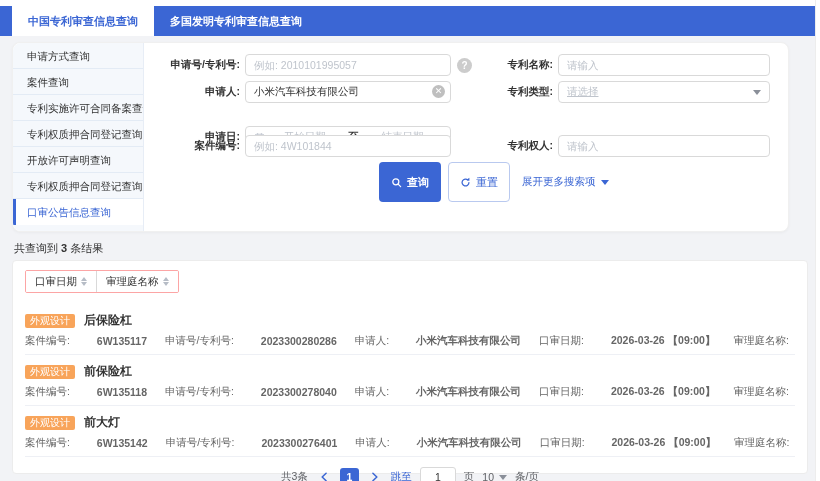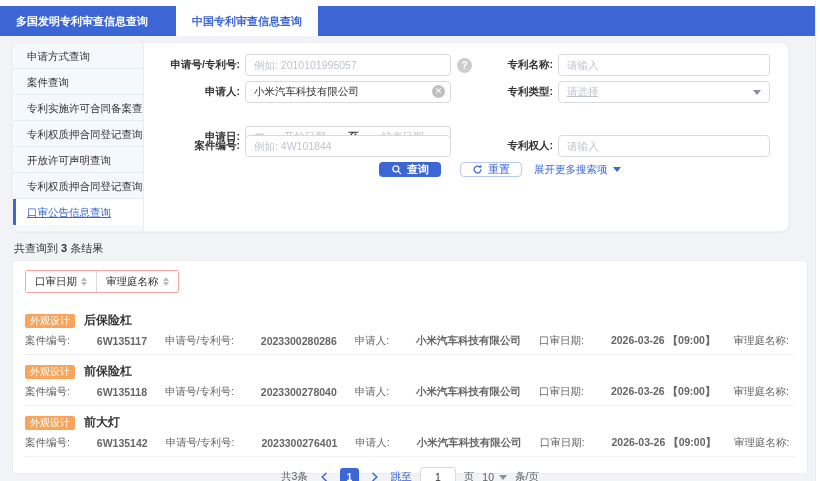--- a/index.html
+++ b/index.html
@@ -12,21 +12,21 @@
   .tabbar { position:absolute; top:6px; left:0; width:815px; height:30px; background:#3B66D4; display:flex; align-items:stretch; }
   .tab { display:flex; align-items:center; padding:0 16px; color:#fff; font-size:11px; font-weight:bold; cursor:pointer; white-space:nowrap; }
   .tab.active { background:#fff; color:#3B66D4; margin-left:12px; }
   .scrollstrip { position:absolute; top:0; right:0; width:5px; height:481px; background:#fff; border-left:1px solid #ededed; }
 
   
   .panel1 { position:absolute; left:12px; top:42px; width:777px; height:190px; background:#fff; border:1px solid #f0f0f0; border-radius:8px; box-shadow:0 1px 3px rgba(0,0,0,.04); }
   .sidebar { position:absolute; left:0; top:0; width:131px; height:188px; background:#f5f8fc; border-right:1px solid #e7edf6; border-radius:8px 0 0 8px; overflow:hidden; }
   .side-item { height:26px; line-height:26px; padding-left:14px; font-size:10.5px; color:#333; border-bottom:1px solid #e3ebf5; cursor:pointer; white-space:nowrap; }
   .side-item:last-child { border-bottom:none; }
-  .side-item.active { background:#fff; color:#3B66D4; border-left:3px solid #3B66D4; padding-left:11px;text-decoration:underline; }
+  .side-item.active { background:#fff; color:#3B66D4; border-left:3px solid #3B66D4; padding-left:11px; }
 
   .f-row { position:absolute; display:flex; align-items:center; height:22px; }
   .f-label { font-size:10.5px; color:#333; font-weight:600; text-align:right; white-space:nowrap; }
   .f-row.lcol { left:135px; } .f-row.lcol .f-label { width:92px; }
   .f-row.rcol { left:450px; } .f-row.rcol .f-label { width:90px; }
   .r1{top:11px;} .r2{top:38px;} .r3{top:83px;} .r4{top:92px;}
   .inp { height:22px; border:1px solid #d9d9d9; border-radius:4px; font-size:10.5px; color:#333; padding:8px 8px; margin-left:5px; background:#fff; outline:none; }
   .inp::placeholder { color:#bfc4cc; }
   .w-l { width:206px; } .w-r { width:212px; }
   .inp-wrap { position:relative; display:inline-block; margin-left:5px; }
@@ -35,23 +35,23 @@
   .help-ic { width:15px; height:15px; border-radius:50%; background:#cccccc; color:#fff; font-size:10px; font-weight:bold; line-height:15px; text-align:center; margin-left:6px; cursor:pointer; }
   .fakebox { height:22px; border:1px solid #d9d9d9; border-radius:4px; margin-left:5px; display:flex; align-items:center; padding:0 8px; font-size:10.5px; background:#fff; cursor:pointer; }
   .ph { color:#bfc4cc;text-decoration:underline; }
   .sep-zhi { color:#333; font-weight:600; padding:0 4px; }
   .daterange .ph { flex:1; text-align:center; }
   .sel { justify-content:space-between; }
   .caret { width:0; height:0; border-left:4px solid transparent; border-right:4px solid transparent; border-top:5px solid #8a8f99; }
   .caret.blue { border-top-color:#3B66D4; }
 
   .actions { position:absolute; left:366px; top:119px; display:flex; align-items:center; }
-  .btn { display:inline-flex; align-items:center; gap:5px; height:15px; padding:0 11px; border-radius:4px; font-size:11px; cursor:pointer; border:1px solid transparent; }
+  .btn { display:inline-flex; align-items:center; gap:5px; height:40px; padding:0 11px; border-radius:4px; font-size:11px; cursor:pointer; border:1px solid transparent; }
   .btn-primary { background:#3B66D4; color:#fff; font-weight:bold; }
-  .btn-plain { background:#fff; color:#3B66D4; border-color:#b9c9ef; margin-left:19px; }
+  .btn-plain { background:#fff; color:#3B66D4; border-color:#b9c9ef; margin-left:7px; }
   .expand { display:inline-flex; align-items:center; gap:5px; margin-left:12px; color:#3B66D4; font-size:10.5px; cursor:pointer; }
 
   
   .summary { position:absolute; left:14px; top:241px; font-size:11px; color:#333; }
   .summary b { margin:0 3px; }
 
   
   .panel2 { position:absolute; left:12px; top:260px; width:796px; height:214px; background:#fff; border:1px solid #ececec; border-radius:4px; }
   .chips { margin:9px 0 0 12px; display:inline-flex; border:1px solid #fca5a5; border-radius:2px; overflow:hidden; }
   .chip { display:flex; align-items:center; height:21px; padding:0 9px; font-size:10.5px; color:#333; cursor:pointer; background:#fff; }
@@ -78,22 +78,22 @@
   .pg-input { width:36px; height:20px; border:1px solid #d9d9d9; border-radius:3px; text-align:center; font-size:10.5px; color:#333; outline:none; }
   .pg-size { display:inline-flex; align-items:center; gap:5px; cursor:pointer; color:#606266; }
 </style>
 </head>
 <body>
 
 <div class="page">
   <div class="topstrip"></div>
 
   <div class="tabbar">
+    <div class="tab active">中国专利审查信息查询</div>
     <div class="tab">多国发明专利审查信息查询</div>
-    <div class="tab active">中国专利审查信息查询</div>
   </div>
 
   <div class="panel1">
     <div class="sidebar">
       <div class="side-item">申请方式查询</div>
       <div class="side-item">案件查询</div>
       <div class="side-item">专利实施许可合同备案查询</div>
       <div class="side-item">专利权质押合同登记查询</div>
       <div class="side-item">开放许可声明查询</div>
       <div class="side-item">专利权质押合同登记查询</div>

